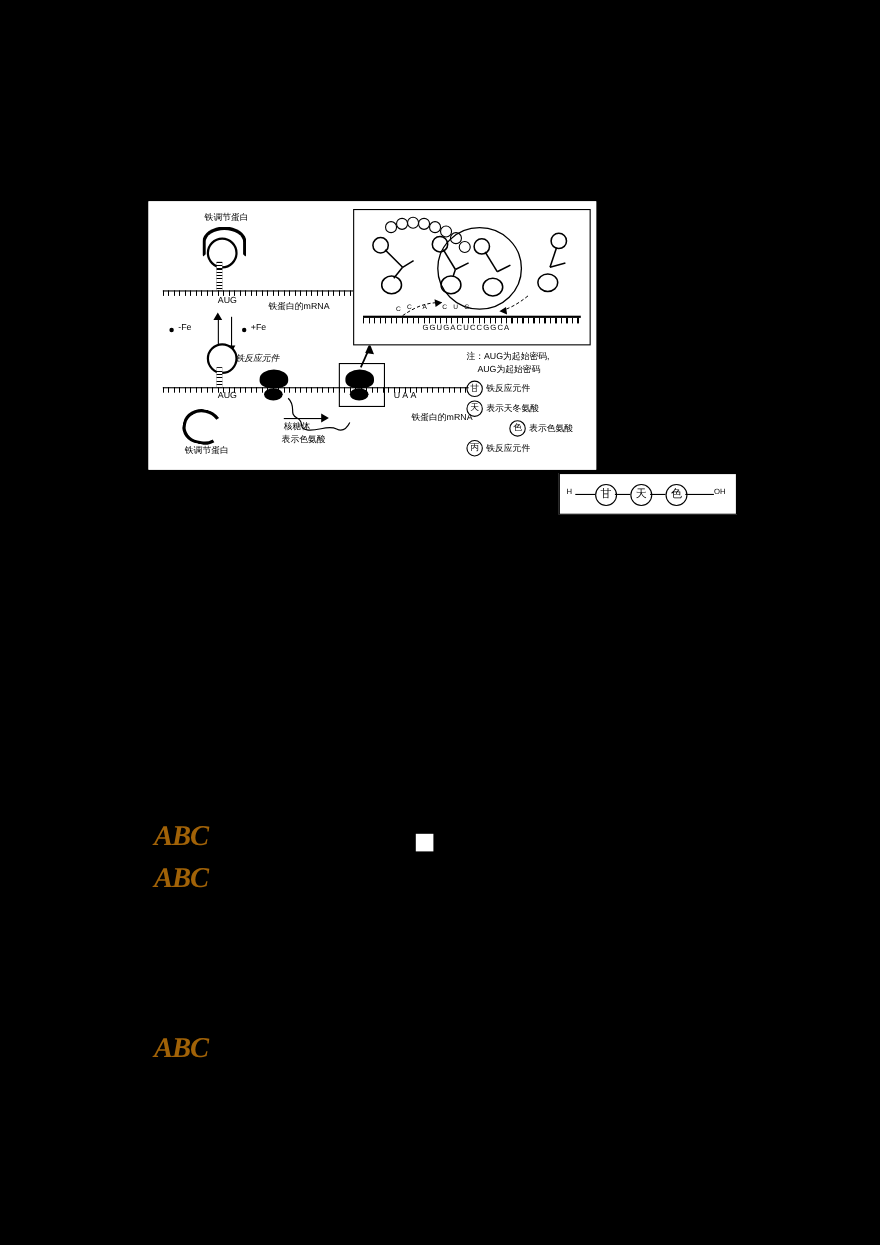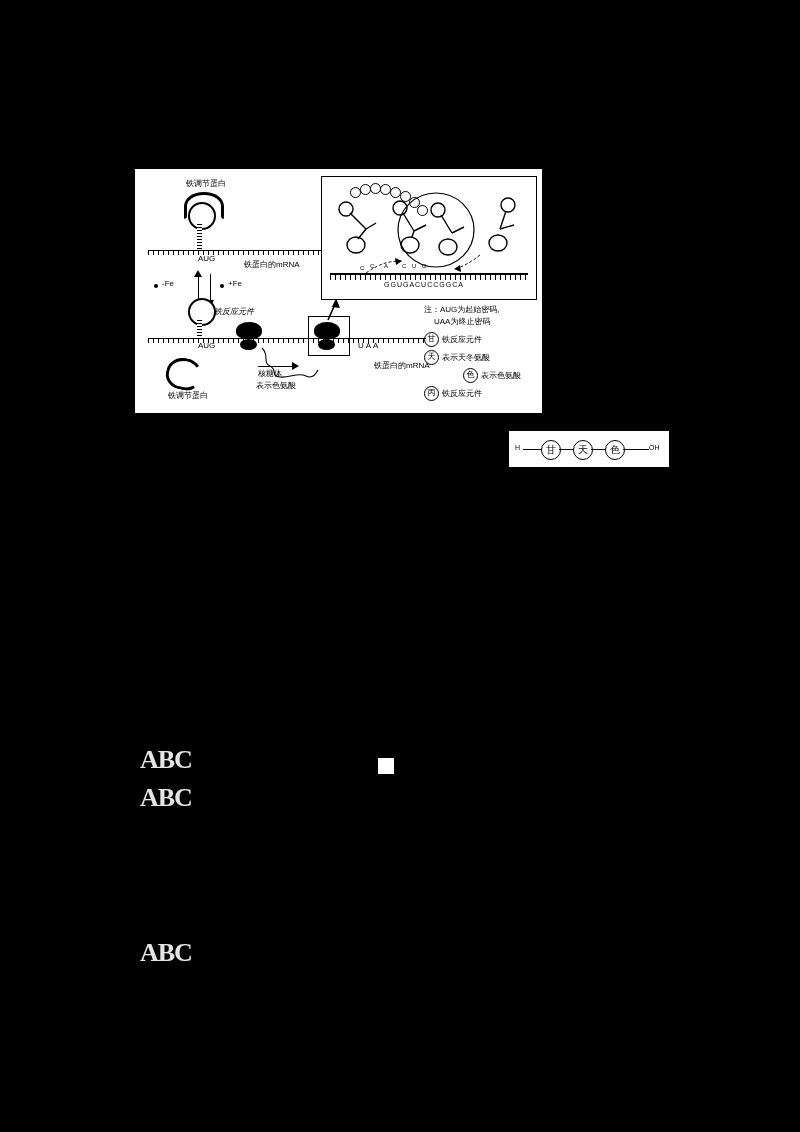--- a/index.html
+++ b/index.html
@@ -19,21 +19,21 @@
     left: 0; top: 0;
     width: 800px;
     height: 1132px;
     background: #000000;
   }
 
   
   .figure-panel {
     position: absolute;
     left: 135px;
-    top: 169px;
+    top: 183px;
     width: 405px;
     height: 242px;
     background: #ffffff;
     border: 1px solid #ffffff;
   }
 
   .fig-label {
     position: absolute;
     font-family: "Liberation Sans", sans-serif;
     color: #000000;
@@ -231,25 +231,26 @@
   .pep-end {
     position: absolute;
     top: 13px;
     font-size: 7px;
     color: #000000;
   }
 
   
   .blue-mark {
     position: absolute;
-    color: #e5e5e5;
+    color: #a16207;
     font-weight: bold;
     font-family: "Liberation Serif", serif;
     letter-spacing: -1px;
     white-space: nowrap;
+    font-style: italic;
   }
   .white-square {
     position: absolute;
     background: #ffffff;
   }
 </style>
 </head>
 <body>
 
 <div class="page">
@@ -375,21 +376,21 @@
       <div class="fig-label" style="left:90px; top:86px; font-size:6px;">U</div>
       <div class="fig-label" style="left:100px; top:86px; font-size:6px;">G</div>
 
       <div class="mrna-line" style="left:8px; top:96px; width:198px; height:2px;"></div>
       <div class="mrna-ticks" style="left:8px; top:98px; width:198px;"></div>
 
       <div class="fig-label" style="left:62px; top:104px; font-size:7px; letter-spacing:1px;">GGUGACUCCGGCA</div>
     </div>
 
     <div class="fig-label" style="left:288px; top:136px; font-size:8px;">注：AUG为起始密码,</div>
-    <div class="fig-label" style="left:298px; top:148px; font-size:8px;">UAA为终止密码</div>
+    <div class="fig-label" style="left:298px; top:148px; font-size:8px;">AUG为起始密码</div>
 
     <div class="legend-row" style="left:288px; top:162px;">
       <span class="legend-circle">甘</span><span>铁反应元件</span>
     </div>
     <div class="legend-row" style="left:288px; top:180px;">
       <span class="legend-circle">天</span><span>表示天冬氨酸</span>
     </div>
     <div class="legend-row" style="left:288px; top:198px;margin-left:39px;">
       <span class="legend-circle">色</span><span>表示色氨酸</span>
     </div>

